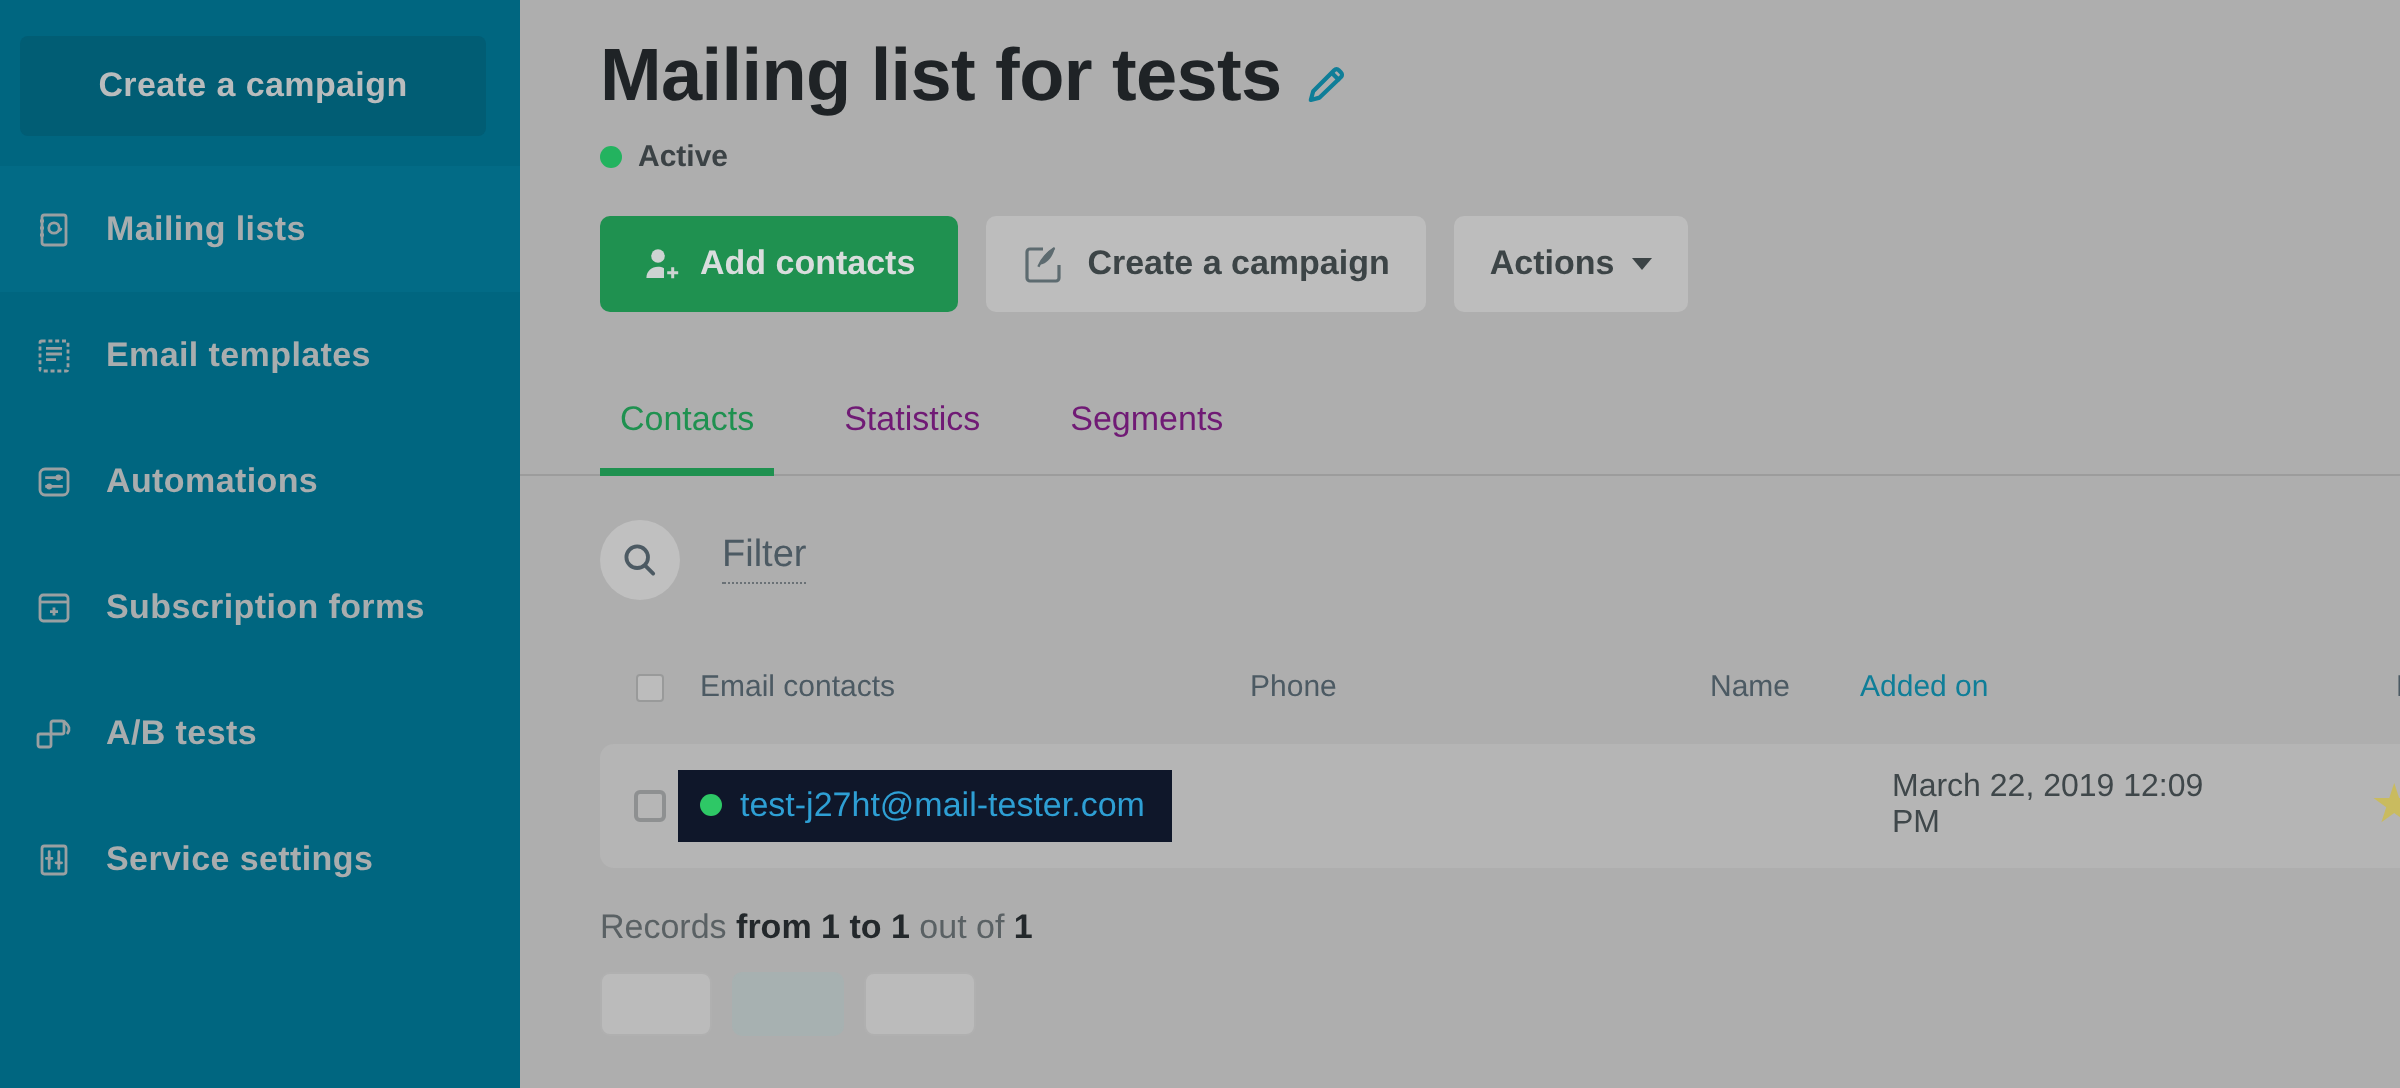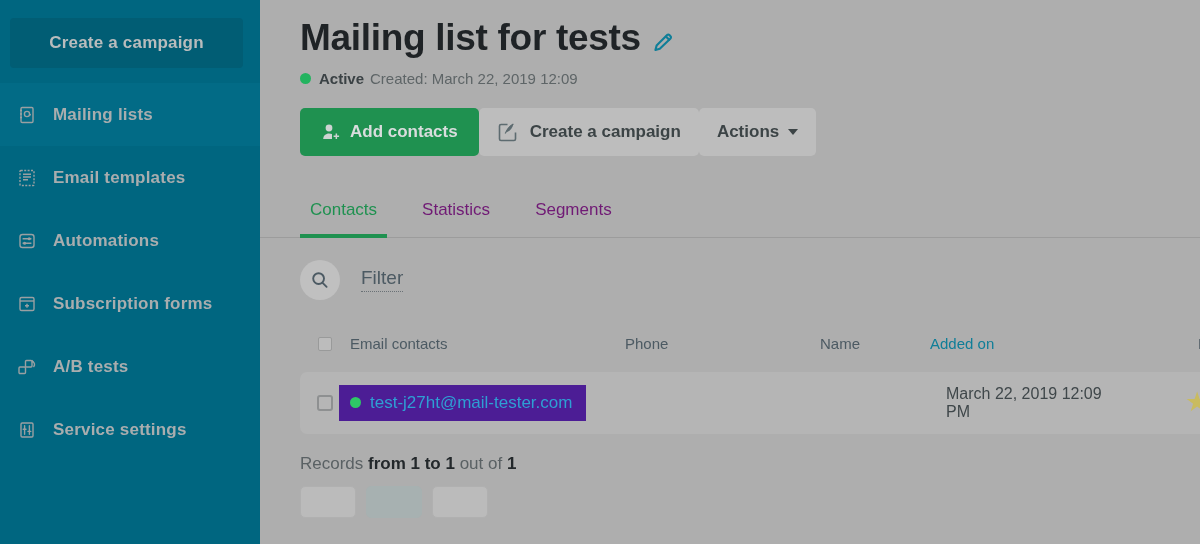--- a/index.html
+++ b/index.html
@@ -87,21 +87,21 @@
     color: #5e6567;
   }
   .status-dot {
     width: 11px; height: 11px; border-radius: 50%;
     background: #23b35f;
     margin-right: 8px;
   }
   .status-text { font-weight: bold; color: #3b4245; margin-right: 6px; }
   .created-text { color: #5e6567; }
 
-  .btn-row { display: flex; align-items: center; margin-top: 21px; }
+  .btn-row { display: flex; align-items: center; gap: 14px; margin-top: 21px; }
   .btn {
     height: 48px;
     border-radius: 5px;
     display: flex;
     align-items: center;
     padding: 0 18px;
     font-size: 17px;
     cursor: pointer;
     white-space: nowrap;
   }
@@ -182,21 +182,21 @@
   .thead {
     display: flex;
     align-items: center;
     height: 40px;
     font-size: 15px;
     color: #4c5a63;
   }
   .th-check { width: 50px; flex: 0 0 50px; display:flex; justify-content:center; }
   .th-email { width: 275px; flex: 0 0 275px; }
   .th-phone { width: 195px; flex: 0 0 195px; }
-  .th-name  { width: 110px; flex: 0 0 110px; }
+  .th-name  { width: 110px; flex: 0 0 110px; text-align: center; }
   .th-added { width: 200px; flex: 0 0 200px; color: #0f7e98; cursor: pointer; }
   .th-rating{ flex: 1 1 auto; text-align: left; padding-left: 68px;}
 
   .checkbox {
     width: 14px; height: 14px;
     background: #bcbcbc;
     border: 1px solid #999a9a;
     border-radius: 2px;
     cursor: pointer;
   }
@@ -215,21 +215,21 @@
     background: #b5b5b5;
     border-radius: 7px;
     margin-top: 8px;
     width: 1170px;
   }
   .td-check { width: 50px; flex: 0 0 50px; display:flex; justify-content:center; }
   .td-email { width: 275px; flex: 0 0 275px; }
   .email-sel {
     display: inline-flex;
     align-items: center;
-    background: #4c1d95;
+    background: #0f172a;
     padding: 8px 14px 8px 11px;
     margin-left: -11px;
   }
   .email-dot {
     width: 11px; height: 11px; border-radius: 50%;
     background: #2ec866; margin-right: 9px;
   }
   .email-text { color: #2e9fd4; font-size: 17px; }
   .td-phone { width: 195px; flex: 0 0 195px; }
   .td-name  { width: 110px; flex: 0 0 110px; }
@@ -348,21 +348,20 @@
         <svg width="24" height="24" viewBox="0 0 24 24" fill="none" stroke="currentColor" stroke-width="2.1" stroke-linecap="round" stroke-linejoin="round">
           <path d="M19.5 5.2l-1.1-1.1a1.6 1.6 0 0 0-2.3 0L5.6 14.6 4.4 19l4.4-1.2L19.5 7.5a1.6 1.6 0 0 0 0-2.3z"></path>
           <path d="M15.2 5.8l3 3"></path>
         </svg>
       </span>
     </div>
 
     <div class="meta-row">
       <span class="status-dot"></span>
       <span class="status-text">Active</span>
-      <span class="created-text">Created: March 22, 2019 12:09</span>
     </div>
 
     <div class="btn-row">
       <div class="btn btn-primary">
         <span class="bicon">
           <svg width="20" height="20" viewBox="0 0 20 20" fill="currentColor">
             <circle cx="8" cy="6" r="3.4"></circle>
             <path d="M2.2 17c0-3.4 2.6-5.6 5.8-5.6 1.1 0 2.1.25 3 .7V17z"></path>
             <path d="M14.6 11.6h1.5v2h2v1.5h-2v2h-1.5v-2h-2v-1.5h2z"></path>
           </svg>

